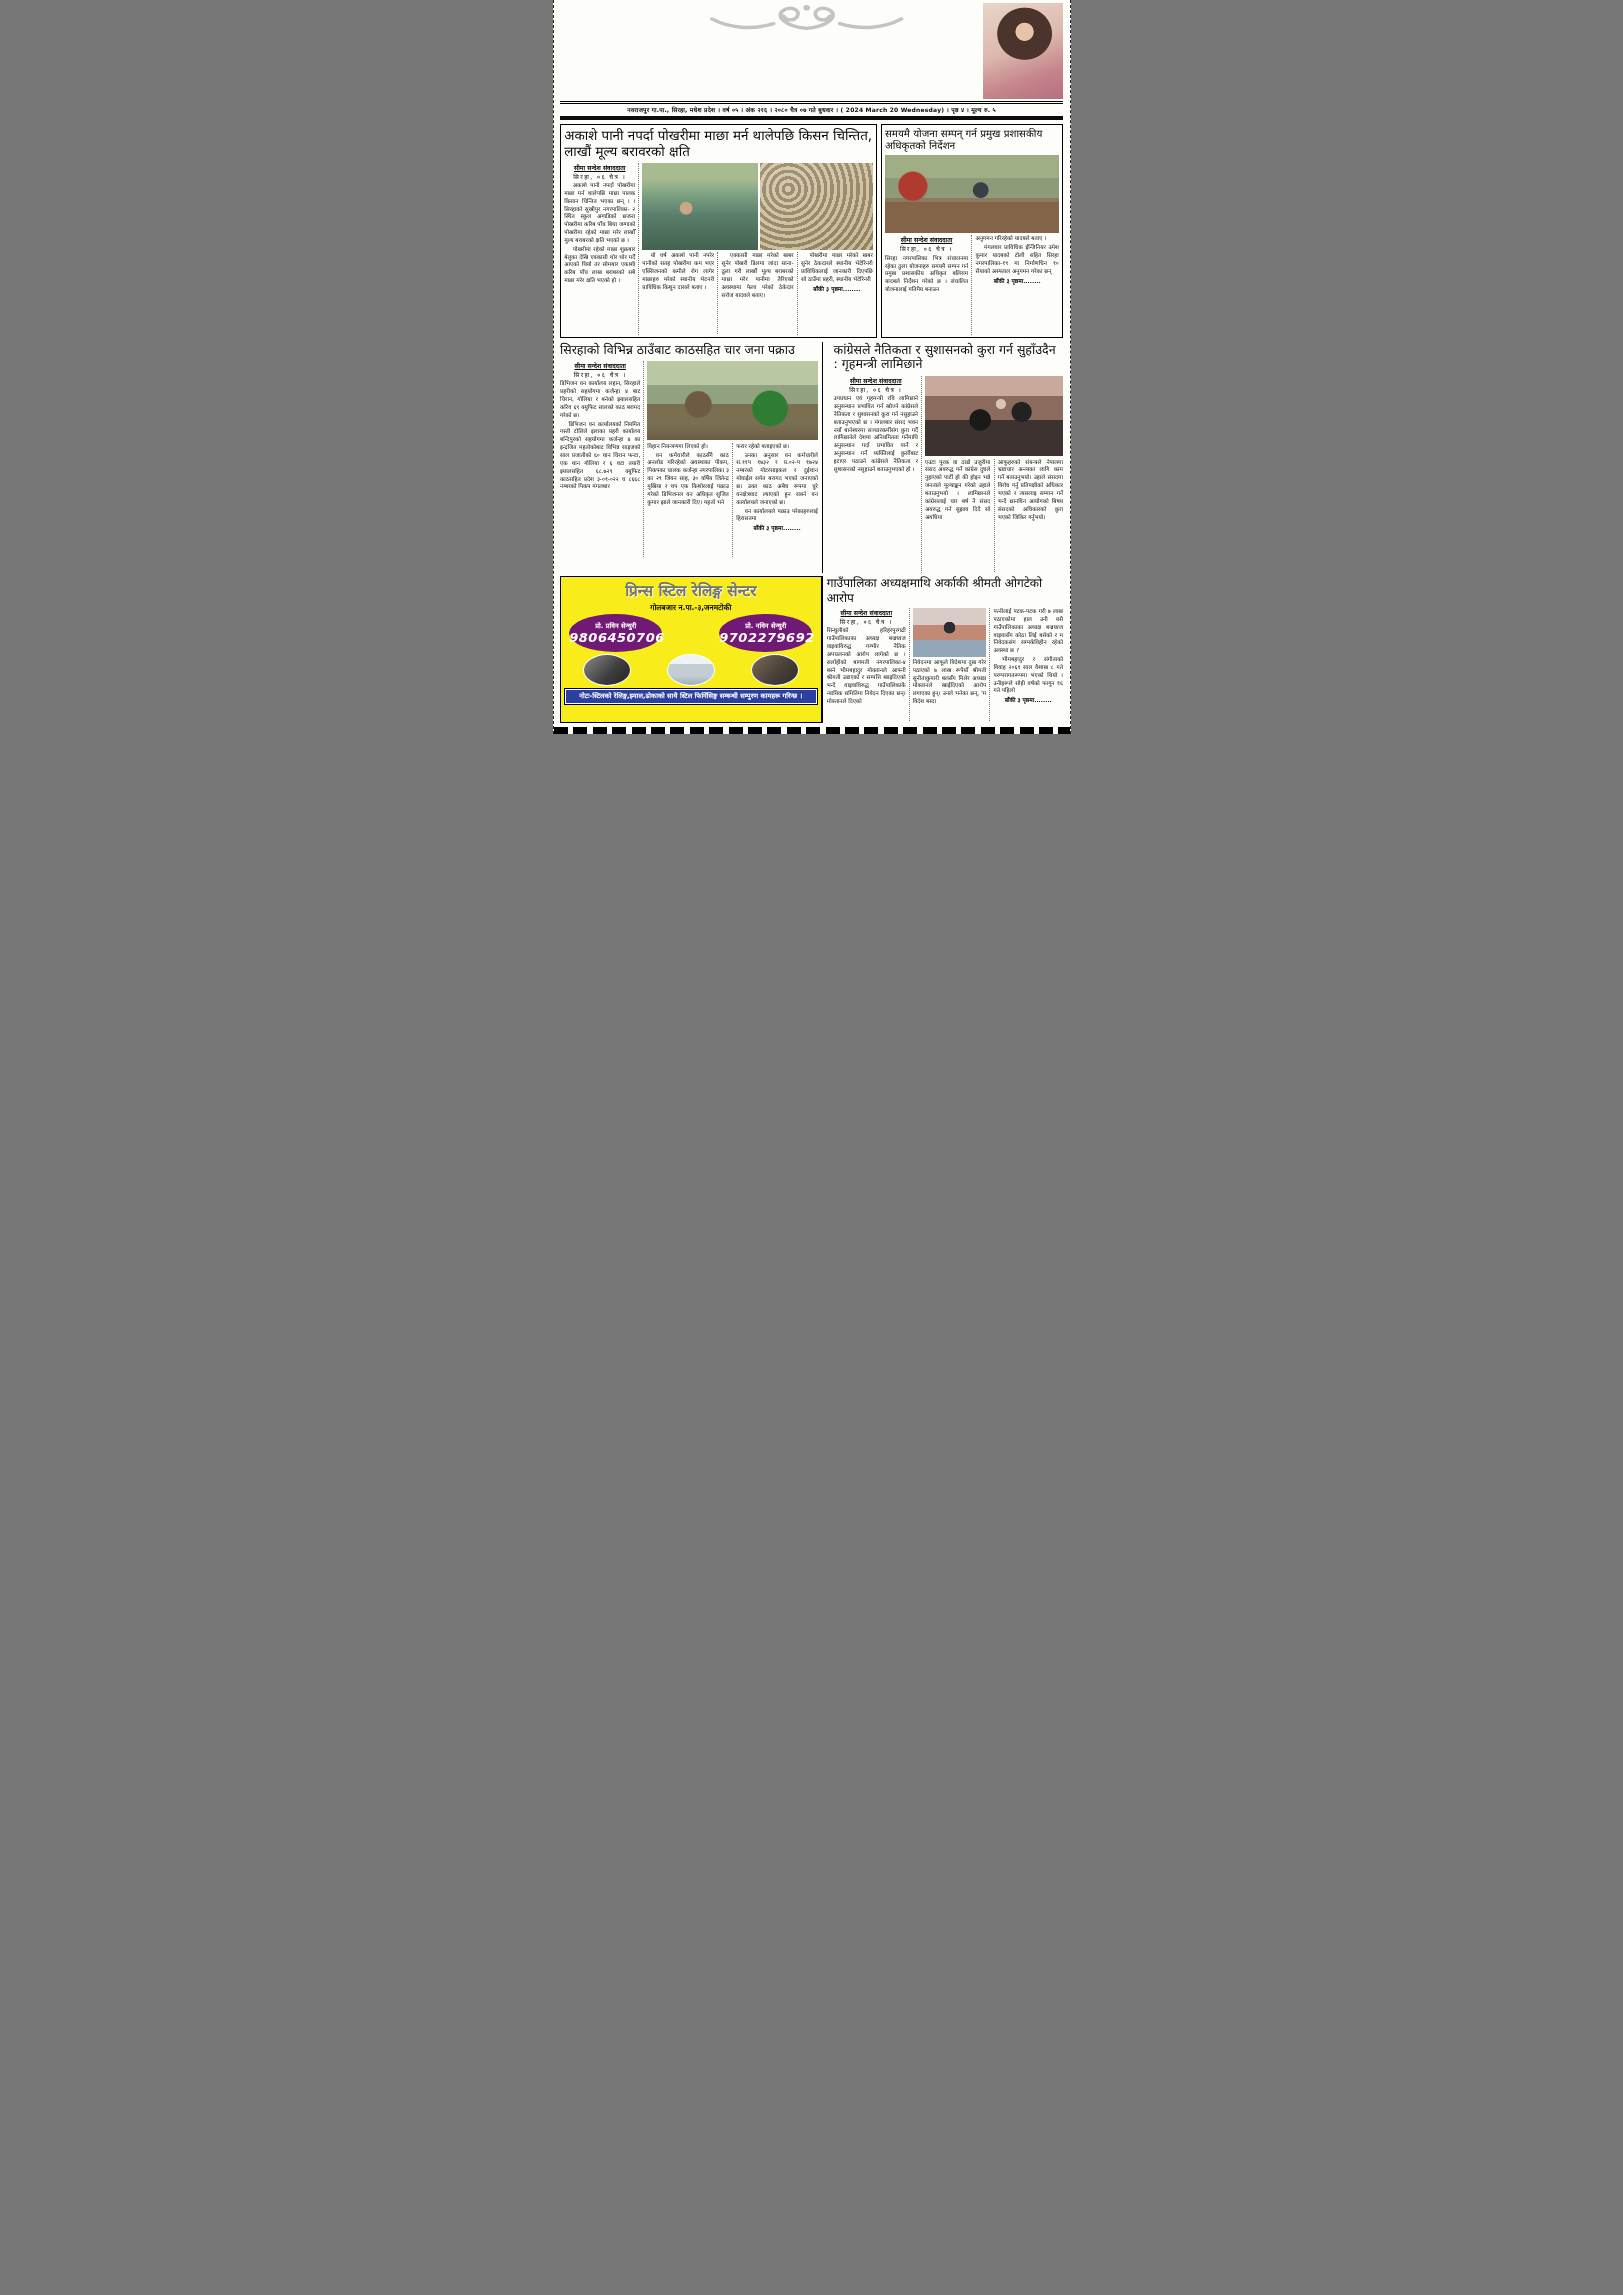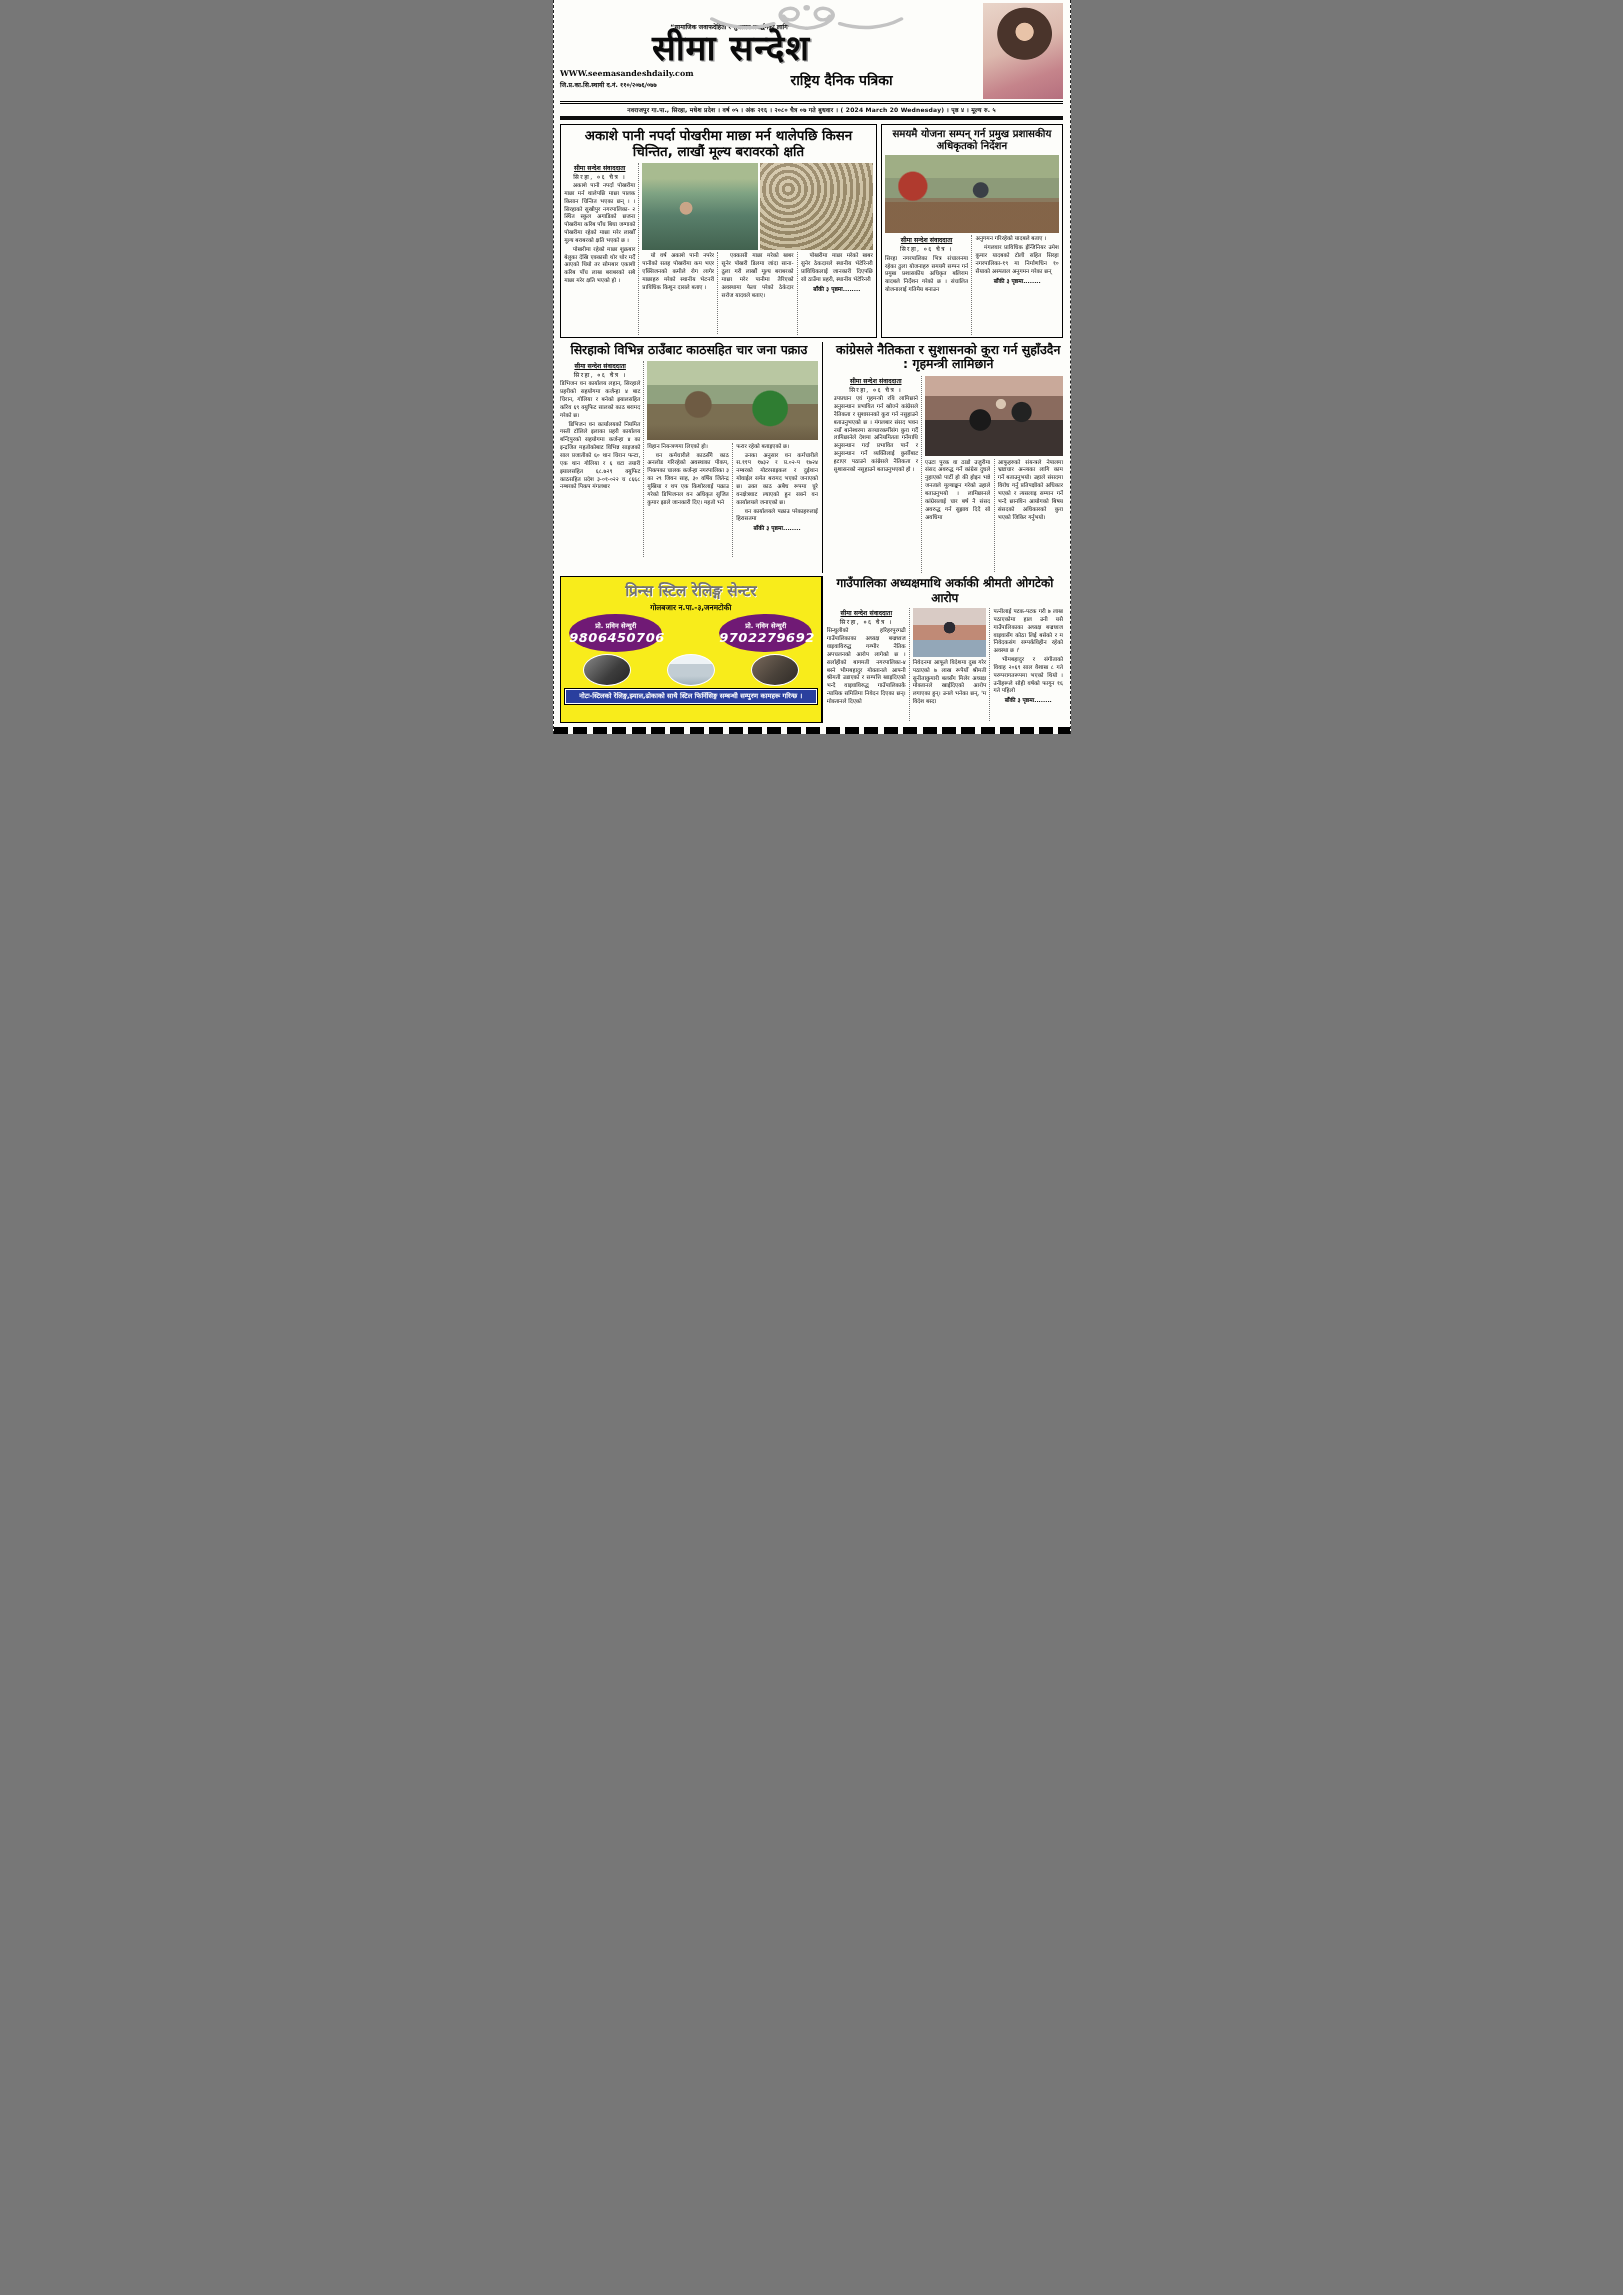--- a/index.html
+++ b/index.html
@@ -30,21 +30,21 @@
   .bar { height:4.2px; background:#0d0d0d; margin-bottom:3.7px; }
 
   
   .row { display:flex; }
   .row1 { gap:3.7px; height:214px; margin-bottom:3.7px; }
   .row2 { gap:0; height:231px; margin-bottom:3.7px; }
   .row3 { gap:0; height:147px; }
   .art { border:1.4px solid #000; padding:1.9px 3.2px; overflow:hidden; }
   .plain { overflow:hidden; }
 
-  .hl { font-weight:700; text-align:center; line-height:1.18; }
+  .hl { font-weight:400; text-align:left; line-height:1.18; }
   .hl-lg  { font-size:13.4px; margin:0.9px 0 3.2px; }
   .hl-md  { font-size:10.2px; margin:0.9px 0 2.8px; }
   .hl-lg2 { font-size:12.5px; margin:0.9px 0 3.7px; }
 
   .byline { font-weight:bold; text-decoration:underline; text-align:center; font-size:6.2px; margin-bottom:0.9px; }
   .pd { text-align:center; font-size:6px; letter-spacing:1.4px; margin-bottom:1.4px; }
   .col { font-size:5.7px; line-height:1.38; text-align:justify; margin-bottom:0.9px; text-indent:1.5em; }
   .noindent { text-indent:0; }
   .cont { text-align:center; font-size:5.8px; font-weight:bold; margin-top:0.9px; }
 
@@ -133,31 +133,20 @@
   <header class="masthead">
     <svg class="ornament" viewBox="0 0 420 64" preserveAspectRatio="none">
       <g fill="none" stroke="#c3c3c3" stroke-width="7" stroke-linecap="round">
         <path d="M210 54 C 170 50, 150 26, 170 14 C 186 6, 200 18, 192 30 C 186 39, 172 38, 168 28"></path>
         <path d="M210 54 C 250 50, 270 26, 250 14 C 234 6, 220 18, 228 30 C 234 39, 248 38, 252 28"></path>
         <path d="M150 44 C 110 58, 70 54, 38 34"></path>
         <path d="M270 44 C 310 58, 350 54, 382 34"></path>
       </g>
       <circle cx="210" cy="10" r="6" fill="#c3c3c3"></circle>
     </svg>
-    <div class="mast-left">
-      <div class="tagline">“सामाजिक जवाफदेहिता र सुशासन प्रवर्द्धनको लागि”</div>
-      <h1 class="title">सीमा सन्देश</h1>
-      <div class="mast-row">
-        <div>
-          <div class="website">WWW.seemasandeshdaily.com</div>
-          <div class="reg">जि.प्र.का.सि.स्थायी द.नं. ११०/२०७६/०७७</div>
-        </div>
-        <div class="subtitle">राष्ट्रिय दैनिक पत्रिका</div>
-      </div>
-    </div>
     <div class="photo photo-model"></div>
   </header>
 
   <div class="rule-double"></div>
   <div class="dateline">नवराजपुर गा.पा., सिरहा, मधेश प्रदेश  ।  वर्ष ०५  ।  अंक २१६  ।  २०८० चैत्र ०७ गते बुधवार ।  ( 2024 March 20 Wednesday)  ।  पृष्ठ ४  ।  मूल्य रु. ५</div>
   <div class="bar"></div>
 
   <main>
 
     <section class="row row1">

